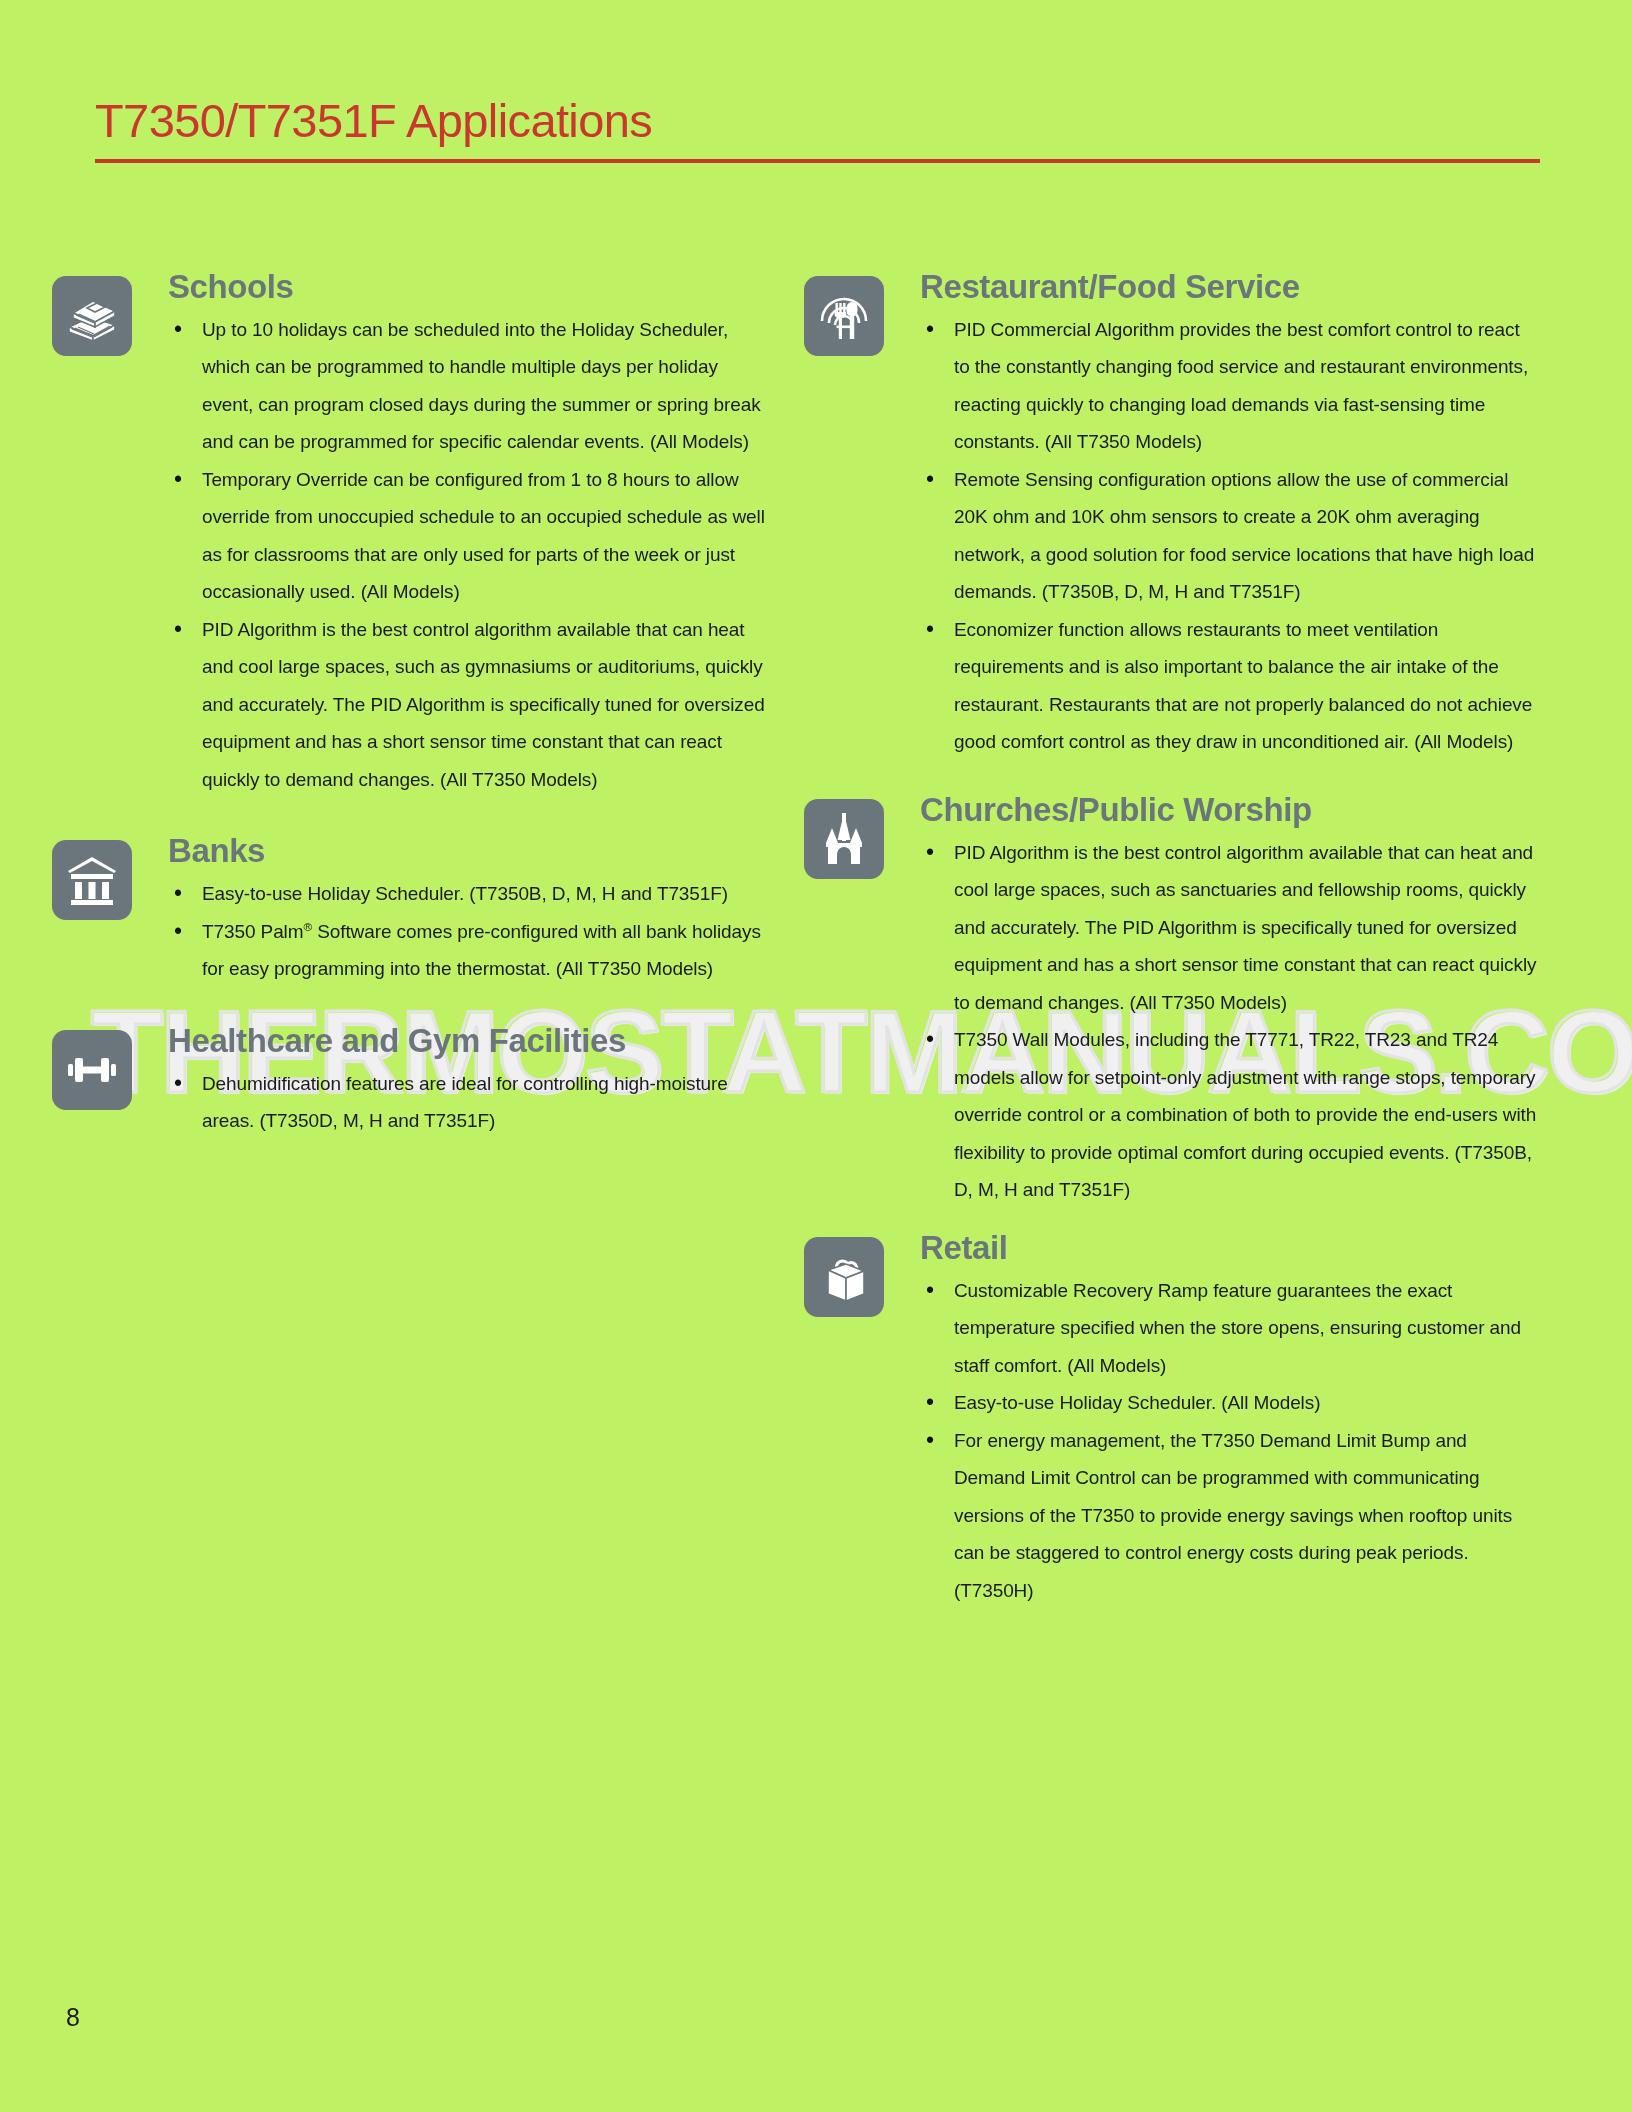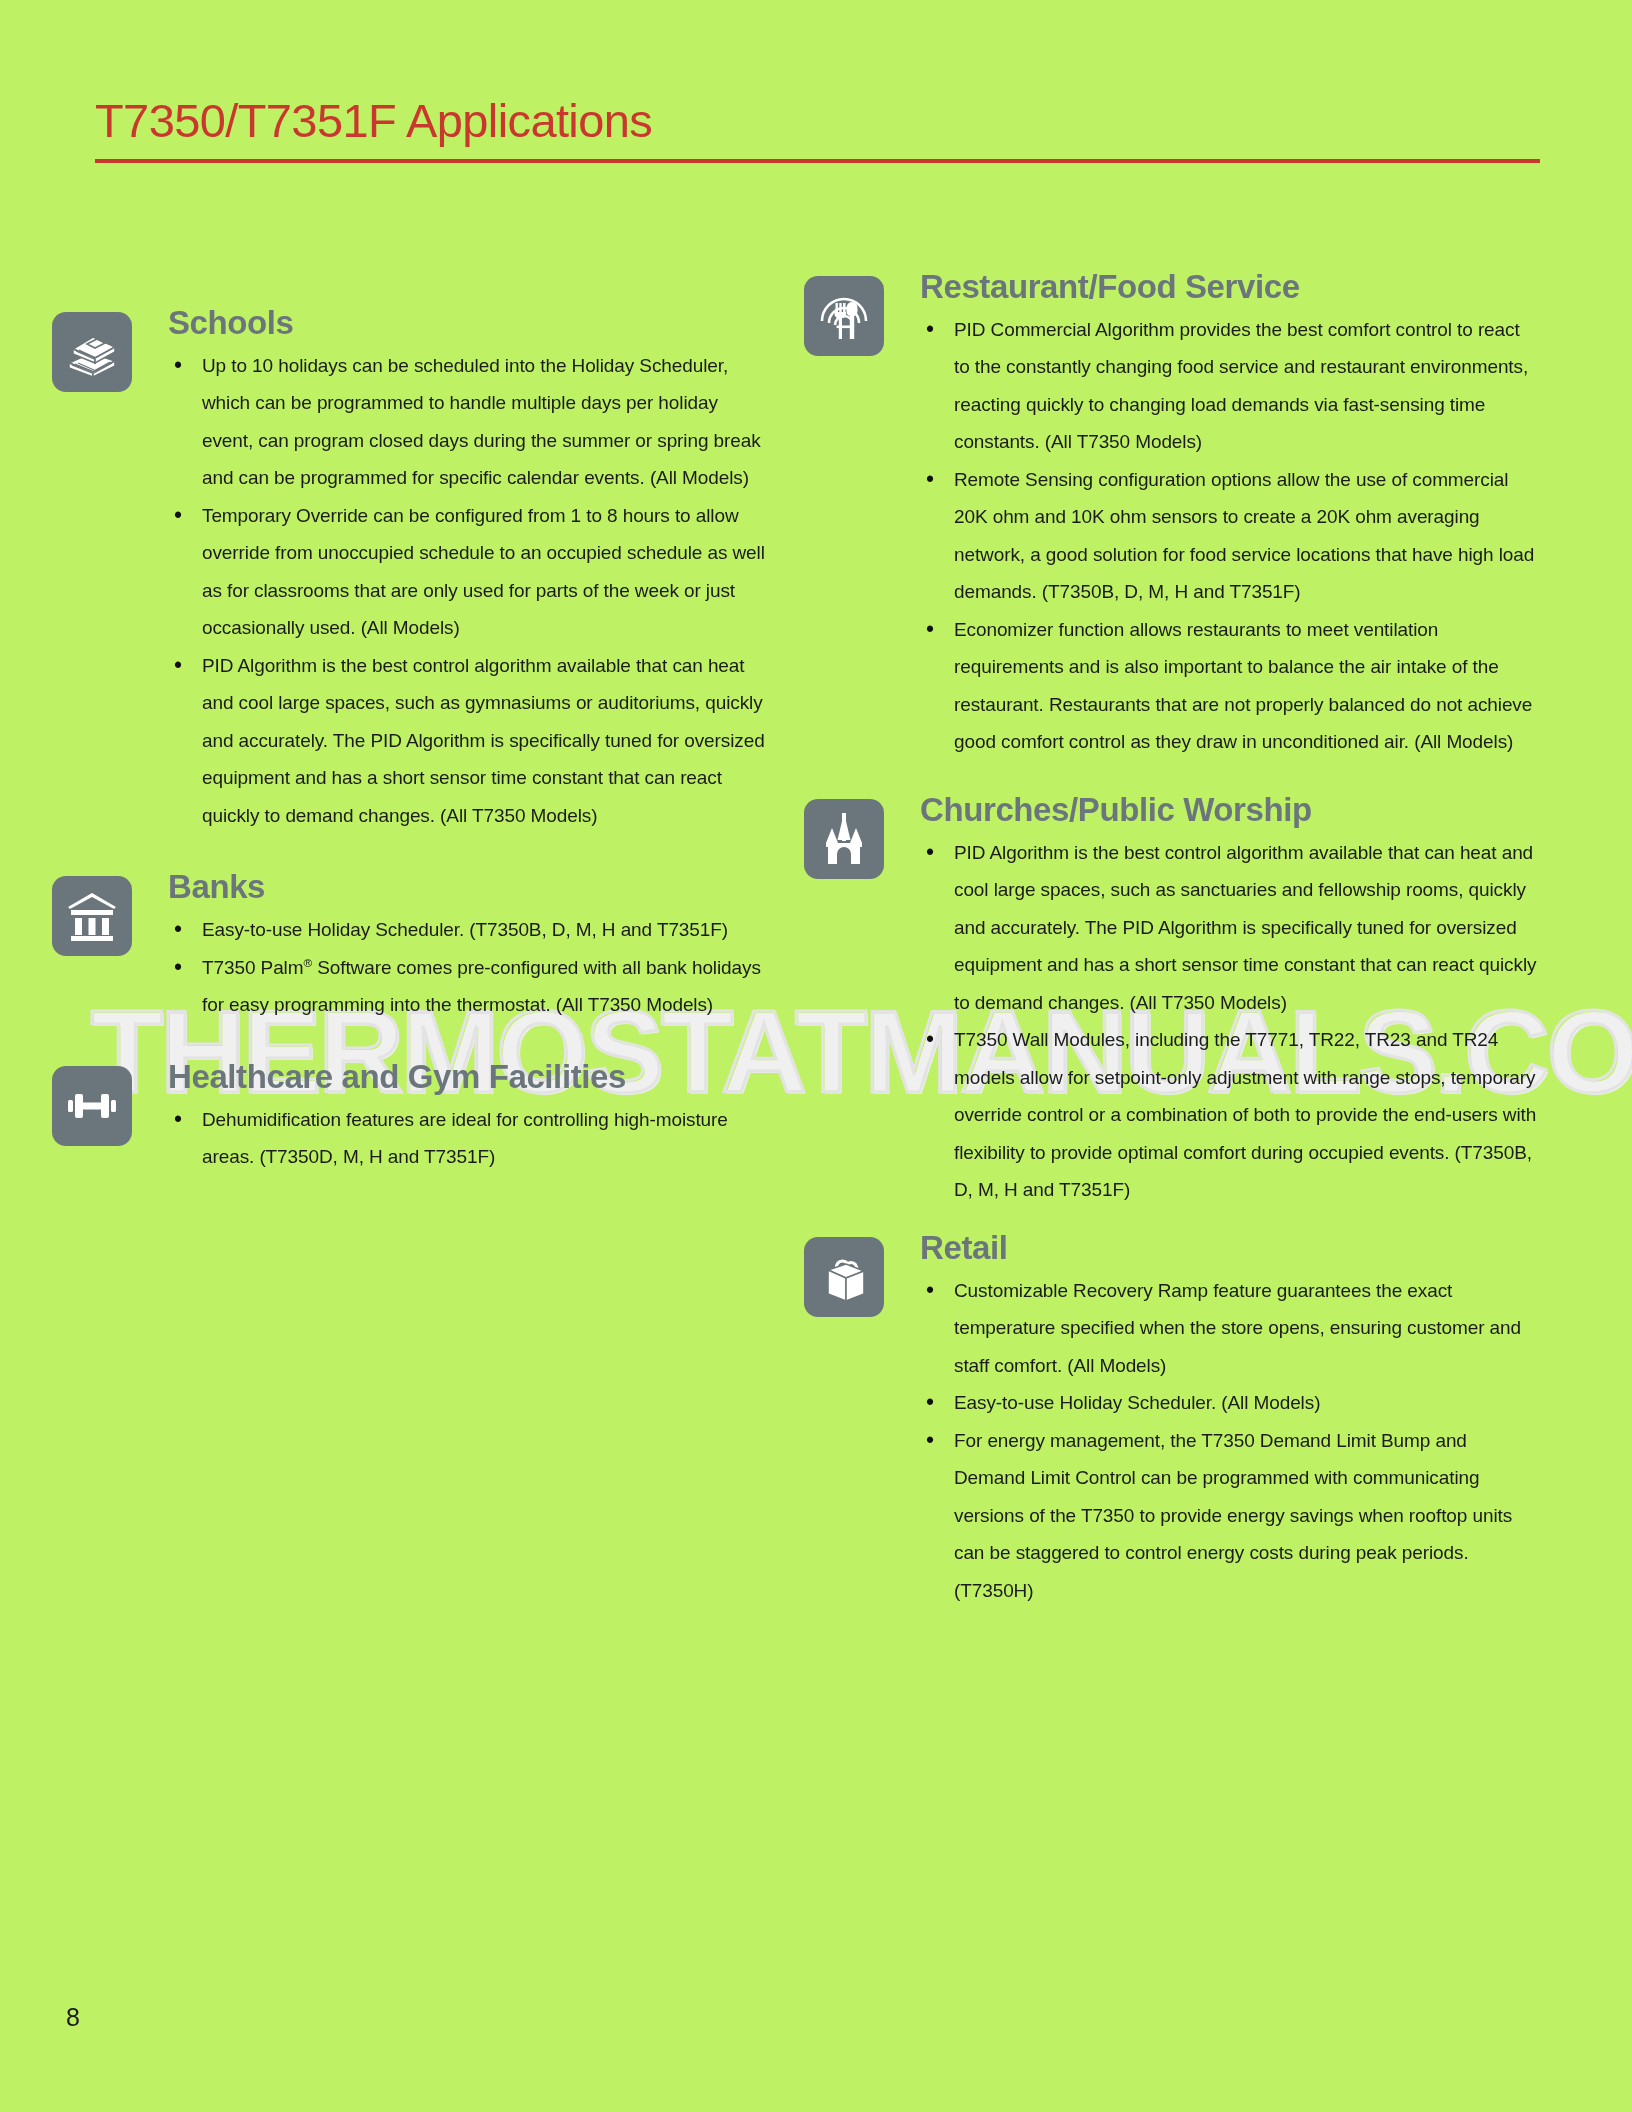--- a/index.html
+++ b/index.html
@@ -69,21 +69,21 @@
     position: absolute;
     left: 0;
     top: 268px;
     width: 1632px;
     z-index: 10;
   }
   .col {
     position: absolute;
     top: 0;
   }
-  .col-left  { left: 48px;  width: 725px; margin-top: 36px; }
+  .col-left  { left: 48px;  width: 725px; }
   .col-right { left: 800px; width: 740px; }
 
   
   .section {
     position: relative;
     padding-left: 120px;
     margin-bottom: 8px;
   }
   .sec-icon {
     position: absolute;

